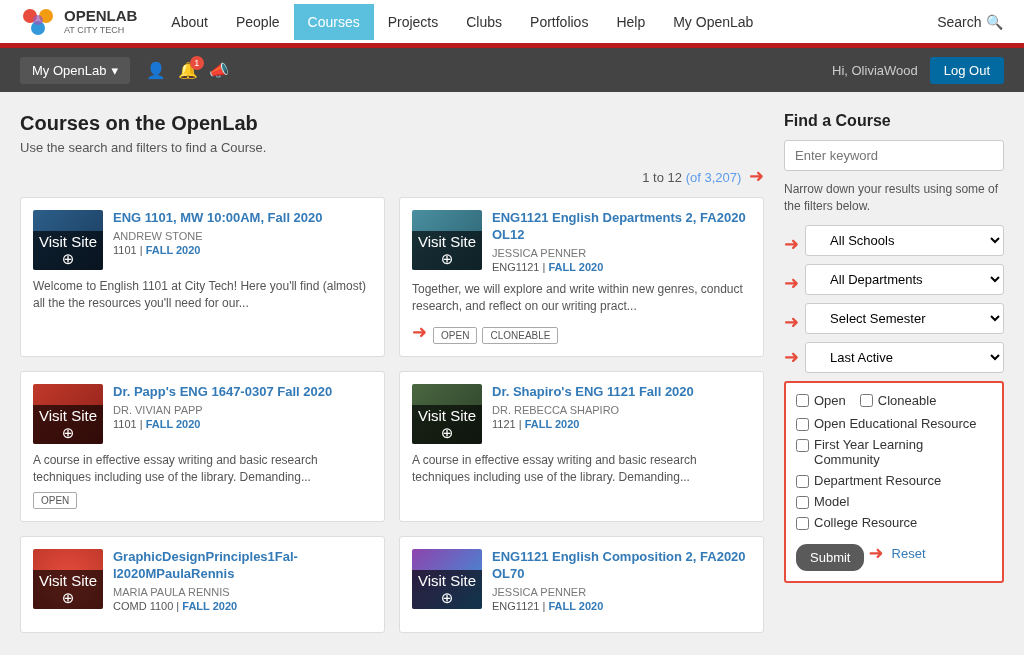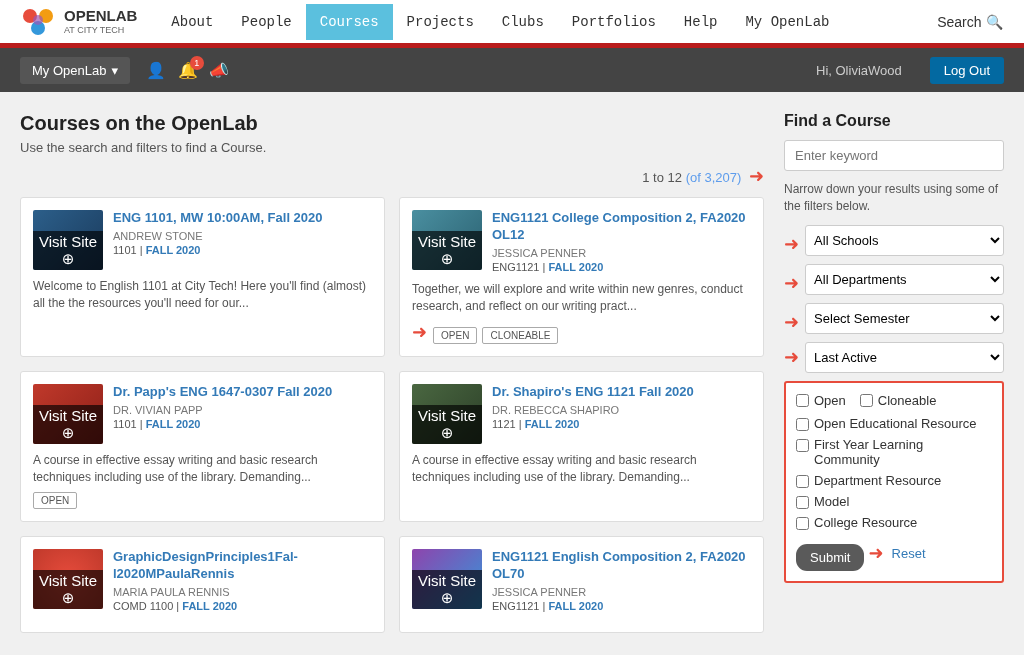--- a/index.html
+++ b/index.html
@@ -29,21 +29,20 @@
     .nav-links { display: flex; align-items: center; flex: 1; }
     .nav-link {
       padding: 0 14px;
       height: 36px;
       display: flex;
       align-items: center;
       text-decoration: none;
       color: #333;
       font-size: 14px;
       cursor: pointer;
-      font-family: Liberation Mono, monospace;
     }
     .nav-link.active { background: #5bc0de; color: #fff; }
     .nav-search {
       margin-left: auto;
       display: flex;
       align-items: center;
       color: #333;
       font-size: 14px;
       cursor: pointer;
     }
@@ -92,21 +91,21 @@
       width: 14px;
       height: 14px;
       display: flex;
       align-items: center;
       justify-content: center;
     }
     .sub-nav-right {
       margin-left: auto;
       display: flex;
       align-items: center;
-      gap: 28px;
+      gap: 12px;
       color: #ccc;
       font-size: 13px;
     }
     .logout-btn {
       background: #0369a1;
       color: #fff;
       border: none;
       padding: 6px 14px;
       cursor: pointer;
       font-size: 13px;
@@ -188,21 +187,21 @@
       padding: 7px 10px;
       border: 1px solid #ccc;
       border-radius: 3px;
       font-size: 13px;
       margin-bottom: 10px;
       color: #999;
     }
     .narrow-text { font-size: 12px; color: #555; margin-bottom: 10px; line-height: 1.4; }
     .filter-select {
       width: 100%;
-      padding: 6px 4px;
+      padding: 6px 20px;
       border: 1px solid #ccc;
       border-radius: 3px;
       font-size: 13px;
       margin-bottom: 8px;
       background: #fff;
       appearance: auto;
       cursor: pointer;
     }
 
     
@@ -340,21 +339,21 @@
         </div>
         <div class="course-desc">Welcome to English 1101 at City Tech! Here you'll find (almost) all the the resources you'll need for our...</div>
       </div>
 
       <div class="course-card">
         <div class="course-card-header">
           <div class="course-thumb thumb-teal">
             <div class="visit-site">Visit Site ⊕</div>
           </div>
           <div class="course-info">
-            <div class="course-title">ENG1121 College Composition 2, FA2020 OL12</div>
+            <div class="course-title">ENG1121 English Departments 2, FA2020 OL12</div>
             <div class="course-author">JESSICA PENNER</div>
             <div class="course-code">ENG1121 | <strong>FALL 2020</strong></div>
           </div>
         </div>
         <div class="course-desc">Together, we will explore and write within new genres, conduct research, and reflect on our writing pract...</div>
         <div style="display:flex;gap:6px;margin-top:6px;align-items:center;">
           <div style="color:#e74c3c;font-size:18px;">➜</div>
           <div class="course-tags">
             <span class="tag">OPEN</span>
             <span class="tag">CLONEABLE</span>

